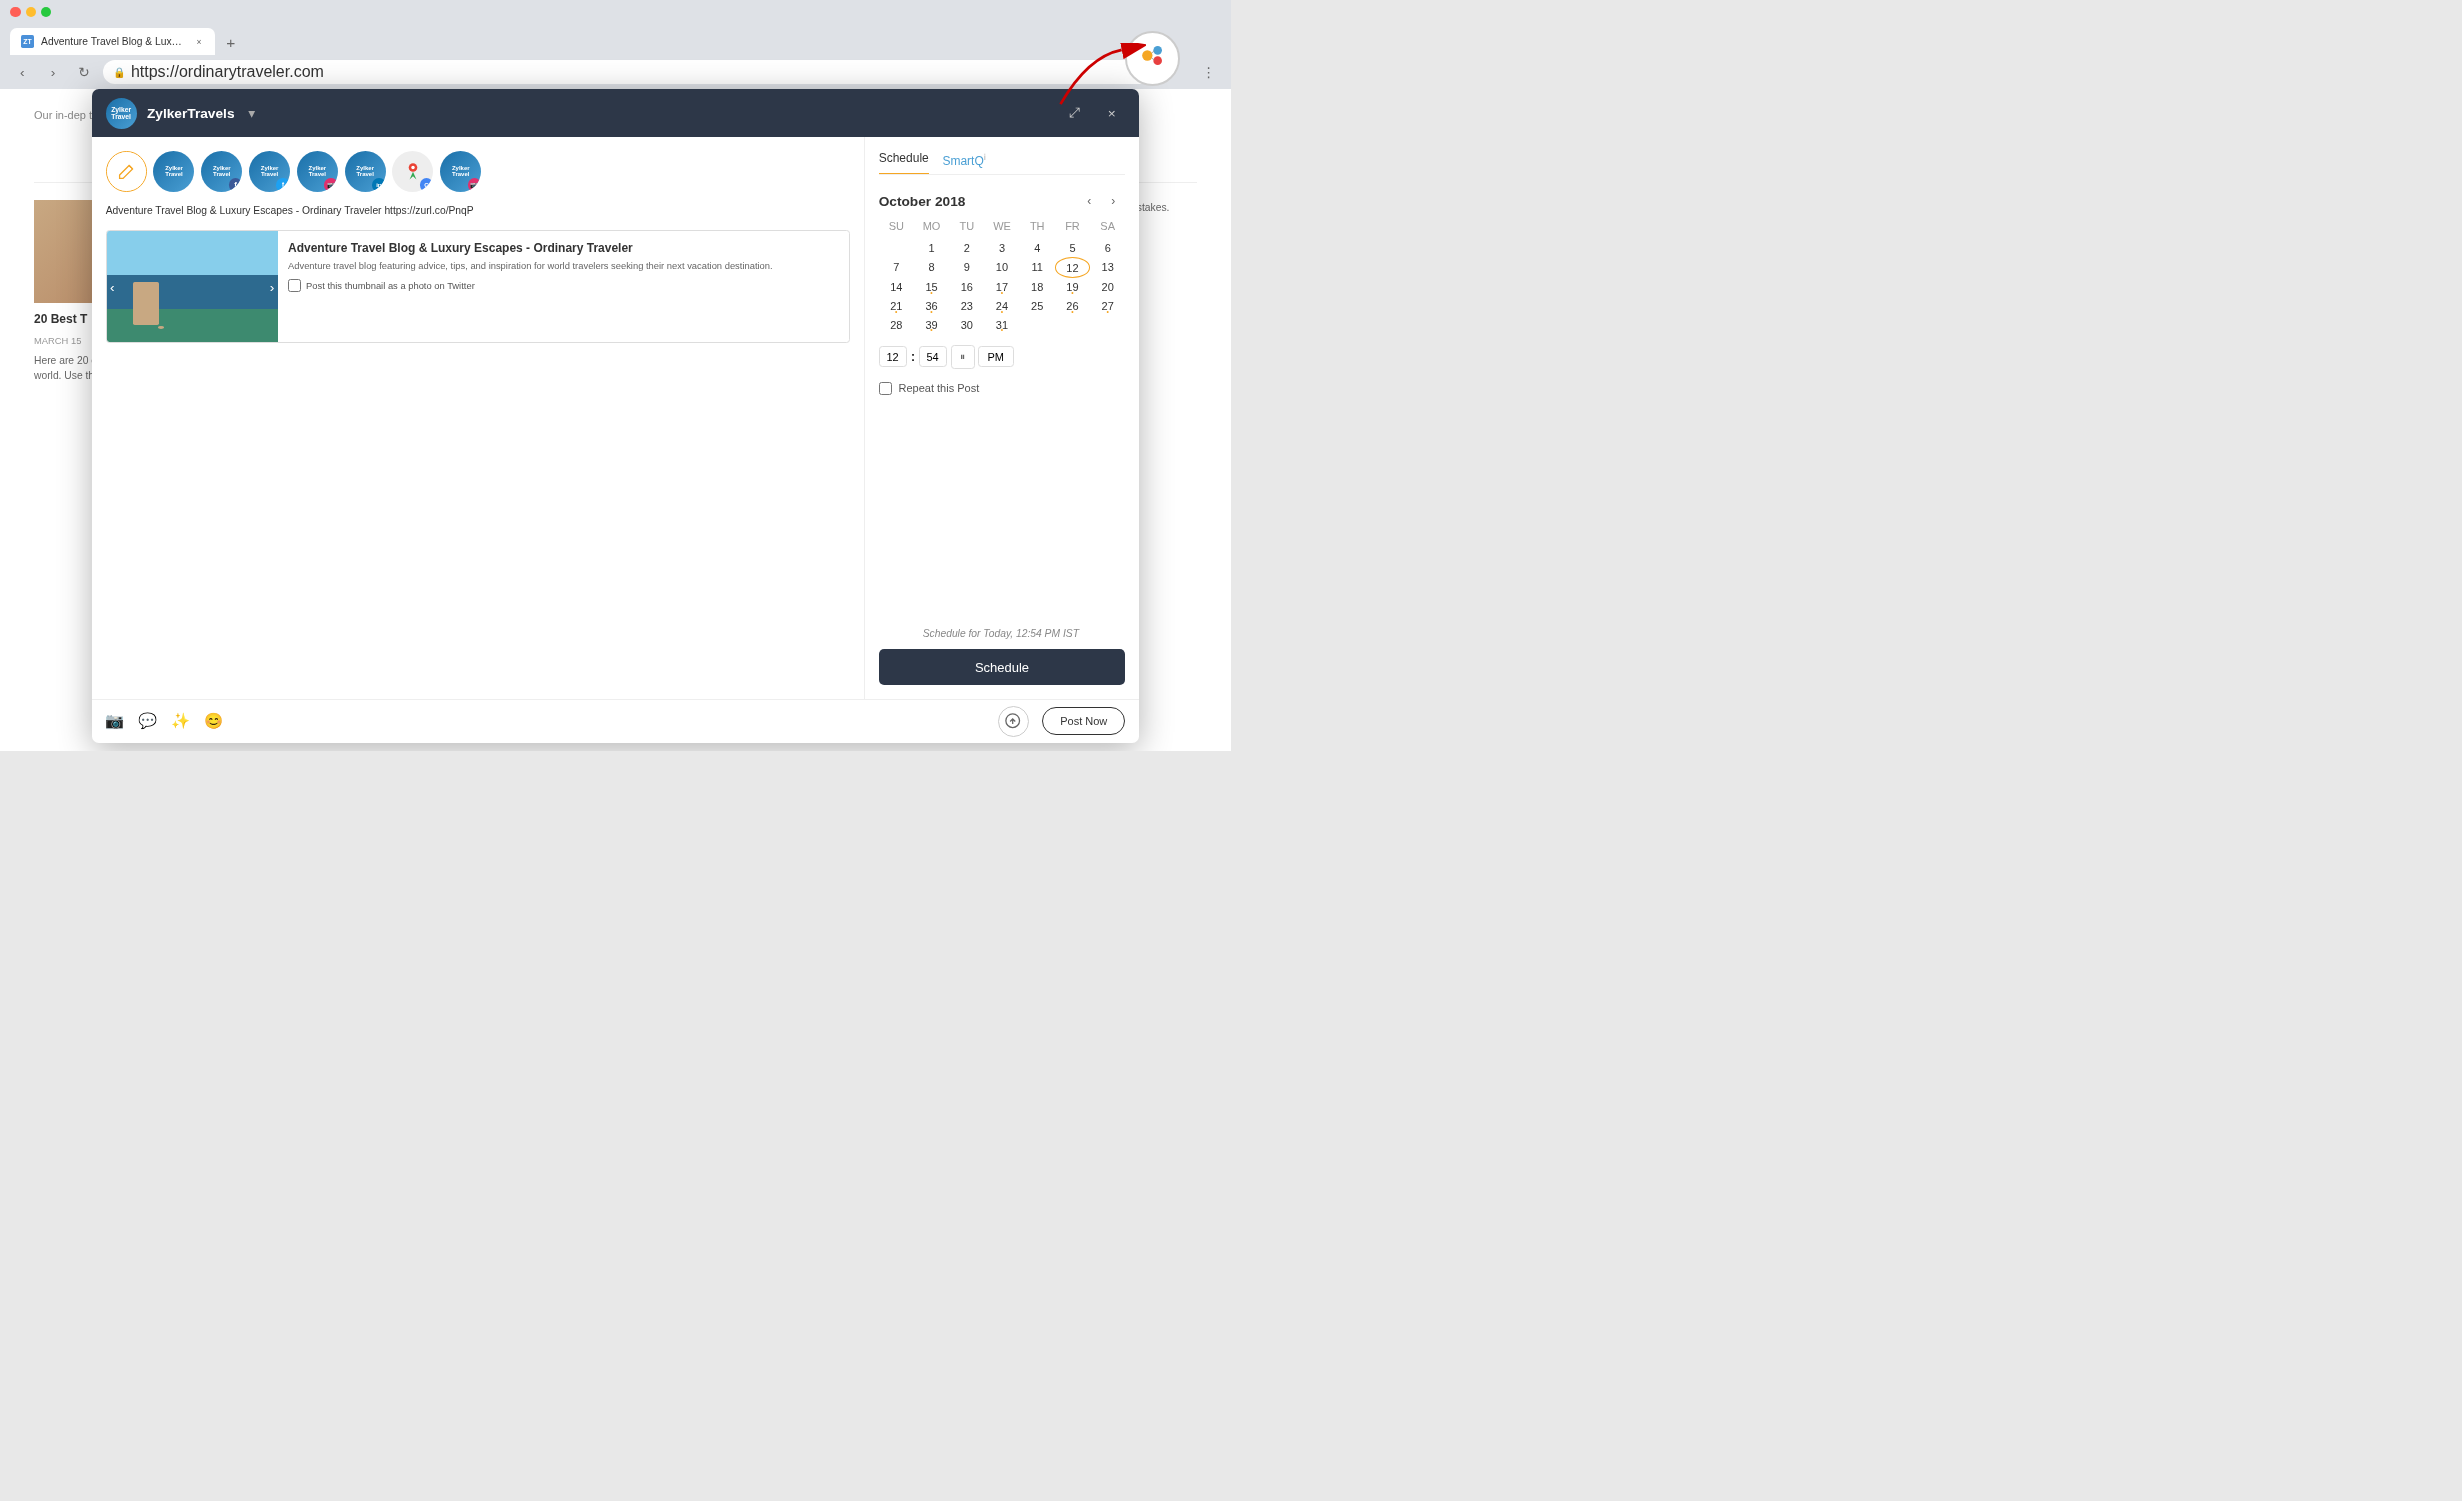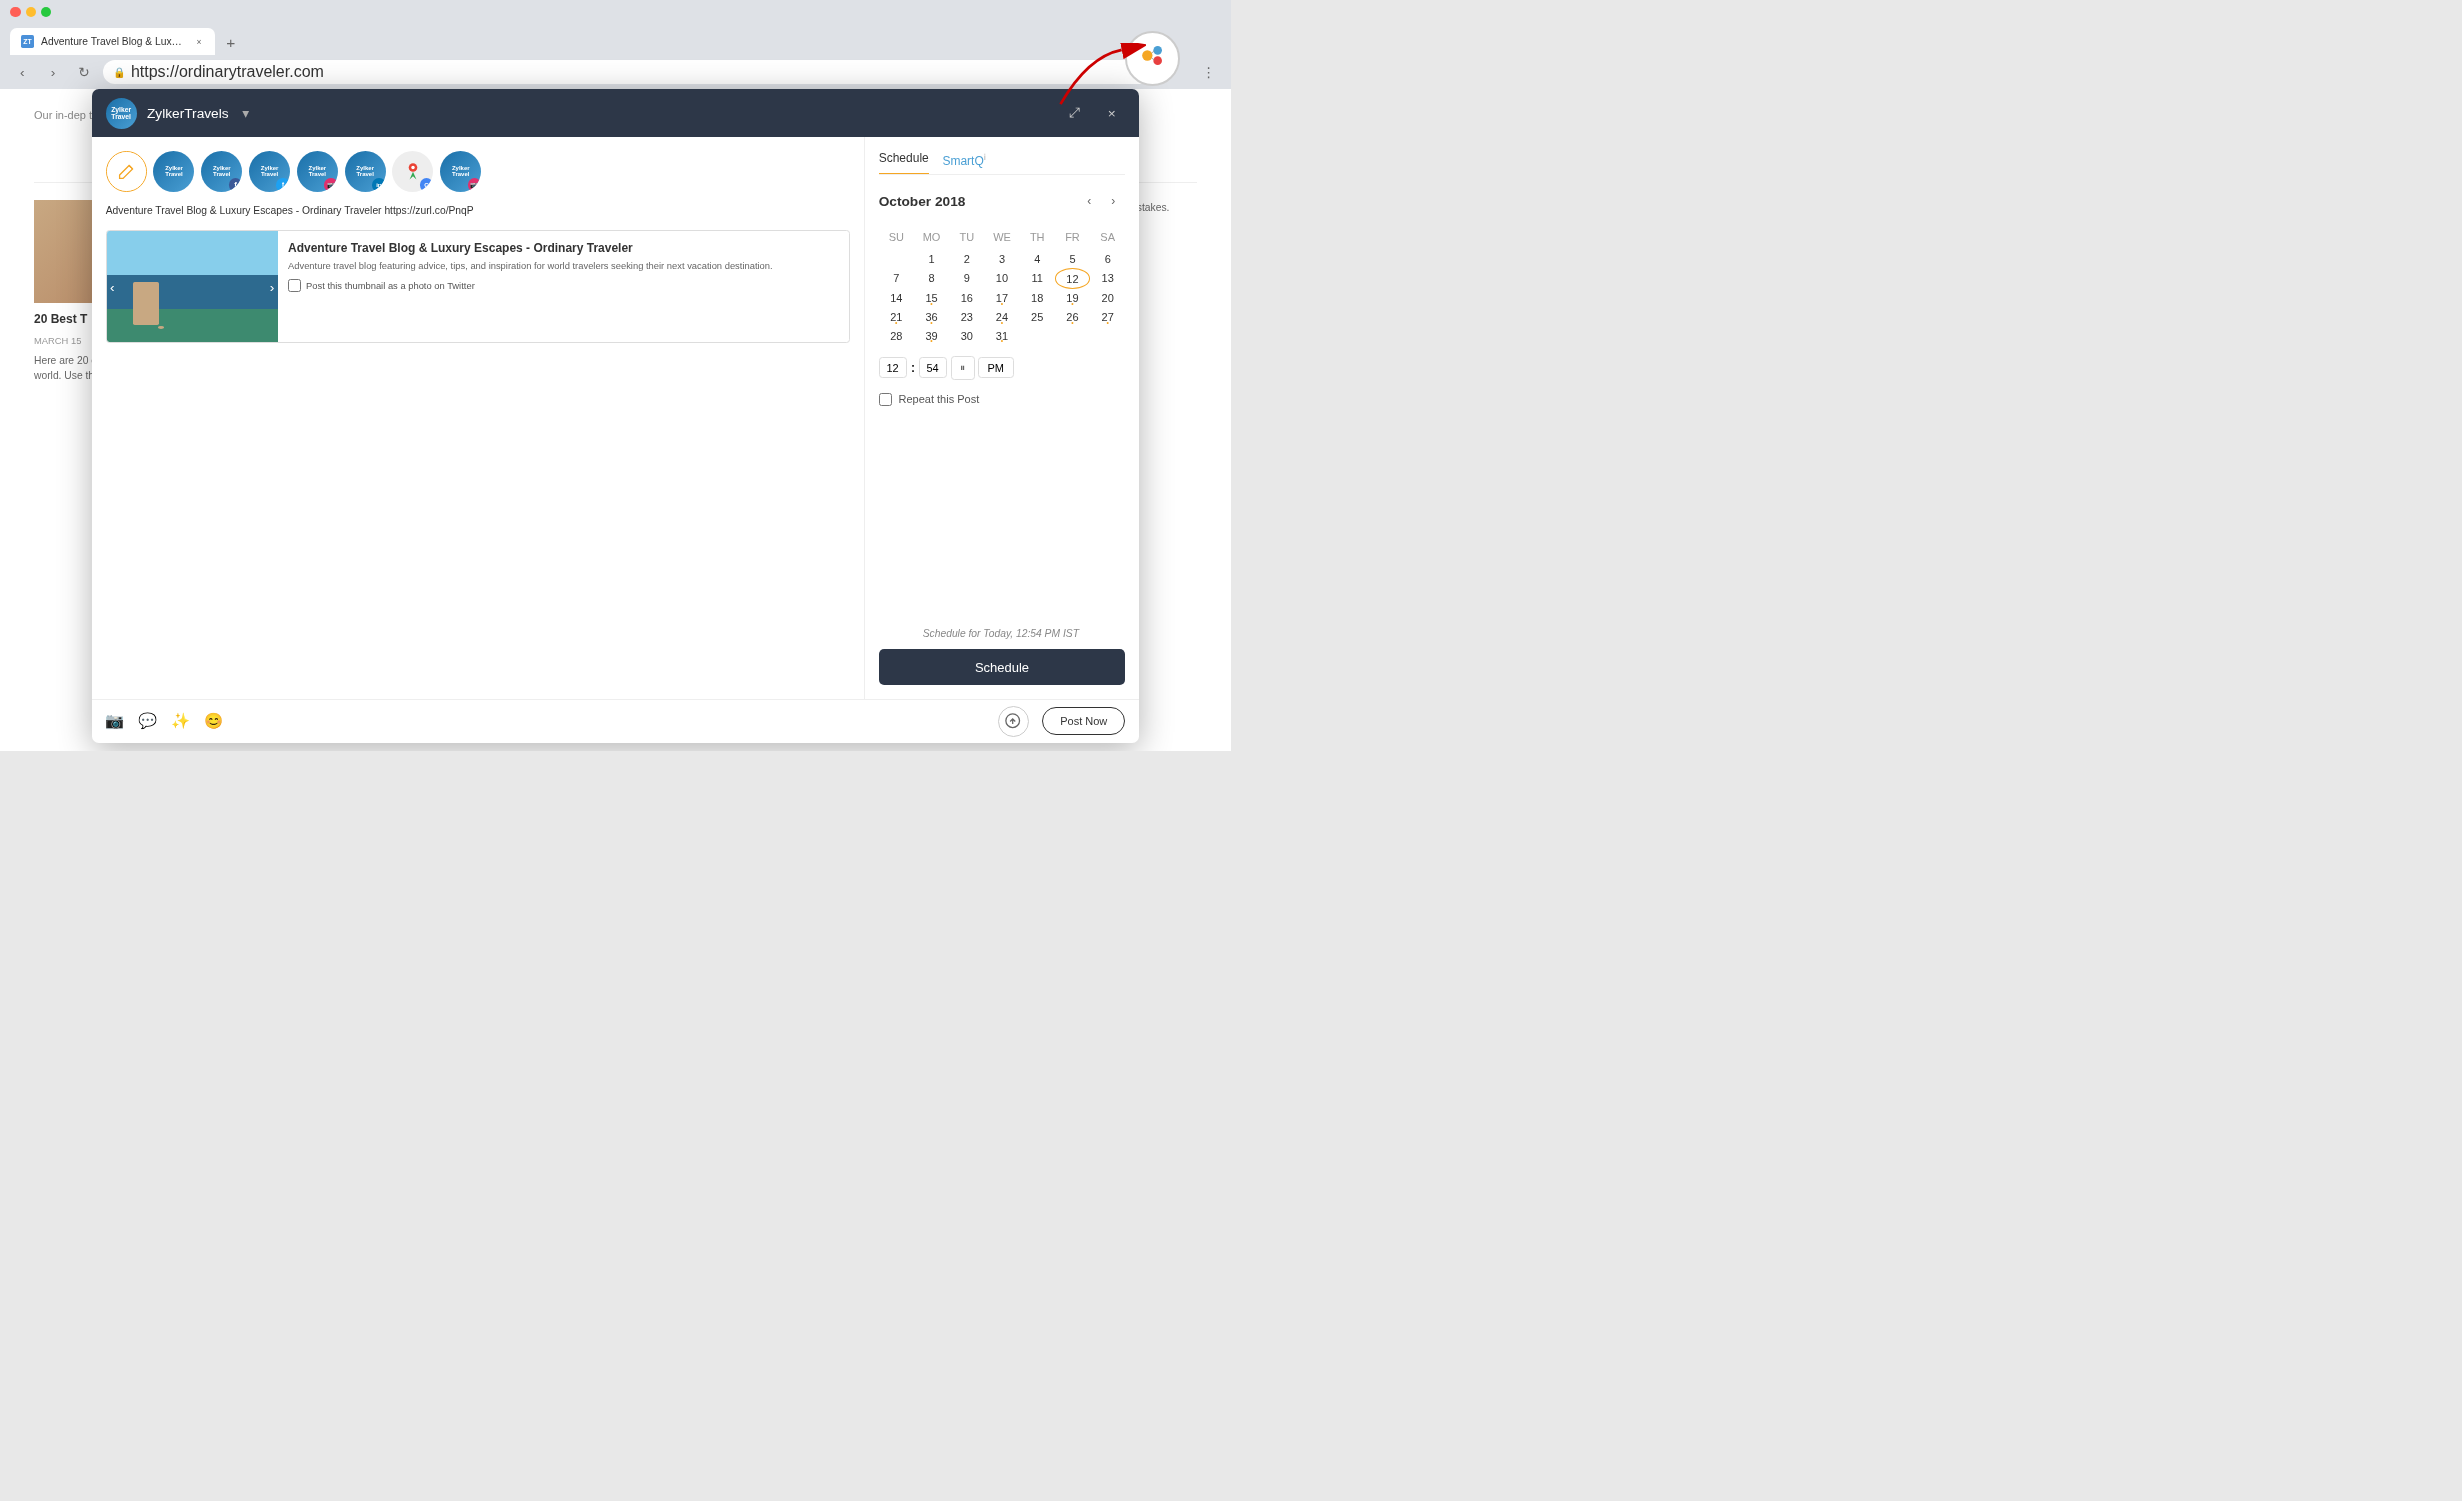--- a/index.html
+++ b/index.html
@@ -50,21 +50,21 @@
     .website-card-date { font-size: 9.4px; color: #999; margin-bottom: 5.1px; }
     .website-card-text { font-size: 10.3px; color: #666; line-height: 1.5; }
 
     
     .zylker-modal { position: absolute; top: 89px; left: 92px; right: 92px; bottom: 8.5px; background: white; border-radius: 6.8px; box-shadow: 0 6.8px 34px rgba(0,0,0,0.3); z-index: 200; display: flex; flex-direction: column; overflow: hidden; }
 
     
     .modal-header { background: #2d3748; height: 48px; display: flex; align-items: center; padding: 0 13.7px; gap: 10.3px; flex-shrink: 0; }
     .zylker-logo { width: 31px; height: 31px; border-radius: 50%; background: linear-gradient(135deg, #1a6fa8, #4a9fd4); display: flex; align-items: center; justify-content: center; overflow: hidden; }
     .zylker-logo-text { color: white; font-size: 6.8px; font-weight: bold; text-align: center; }
-    .modal-title { color: white; font-size: 13.7px; font-weight: 400; }
+    .modal-title { color: white; font-size: 13.7px; font-weight: 700; }
     .modal-title-arrow { color: #aaa; margin-left: 3.4px; }
     .modal-header-spacer { flex: 1; }
     .modal-header-btn { width: 27px; height: 27px; display: flex; align-items: center; justify-content: center; cursor: pointer; color: #ccc; font-size: 13.7px; }
 
     
     .modal-body { display: flex; flex: 1; overflow: hidden; }
 
     
     .left-panel { flex: 1; padding: 13.7px; overflow-y: auto; border-right: 0.9px solid #eee; }
 
@@ -103,21 +103,21 @@
     
     .right-panel { width: 274px; padding: 13.7px; flex-shrink: 0; display: flex; flex-direction: column; justify-content: center; }
 
     
     .panel-tabs { display: flex; gap: 13.7px; margin-bottom: 13.7px; border-bottom: 0.9px solid #eee; }
     .panel-tab { font-size: 12px; padding-bottom: 6.8px; cursor: pointer; color: #666; }
     .panel-tab.active { color: #333; border-bottom: 1.7px solid #f5a623; font-weight: 500; }
     .panel-tab.smartq { color: #4a9fd4; }
 
     
-    .calendar-header { display: flex; align-items: center; margin-bottom: 14px; }
+    .calendar-header { display: flex; align-items: center; margin-bottom: 3px; }
     .calendar-month { font-size: 13.7px; font-weight: 600; color: #333; flex: 1; }
     .calendar-nav { width: 24px; height: 24px; display: flex; align-items: center; justify-content: center; cursor: pointer; color: #666; font-size: 12px; border-radius: 50%; }
     .calendar-grid { width: 100%; }
     .calendar-weekdays { display: grid; grid-template-columns: repeat(7, 1fr); text-align: center; margin-bottom: 3.4px; }
     .calendar-weekday { font-size: 11px; color: #999; font-weight: 500; padding: 3.4px 0; }
     .calendar-days { display: grid; grid-template-columns: repeat(7, 1fr); }
     .calendar-day { text-align: center; padding: 3.4px 0; font-size: 11px; color: #333; cursor: pointer; position: relative; }
     .calendar-day.today { border: 0.9px solid #f5a623; border-radius: 50%; color: #333; font-weight: 500; }
     .calendar-day.has-event::after { content: '•'; position: absolute; bottom: 0.9px; left: 50%; transform: translateX(-50%); font-size: 6.8px; color: #f5a623; }
     .calendar-day.empty { color: transparent; cursor: default; }

